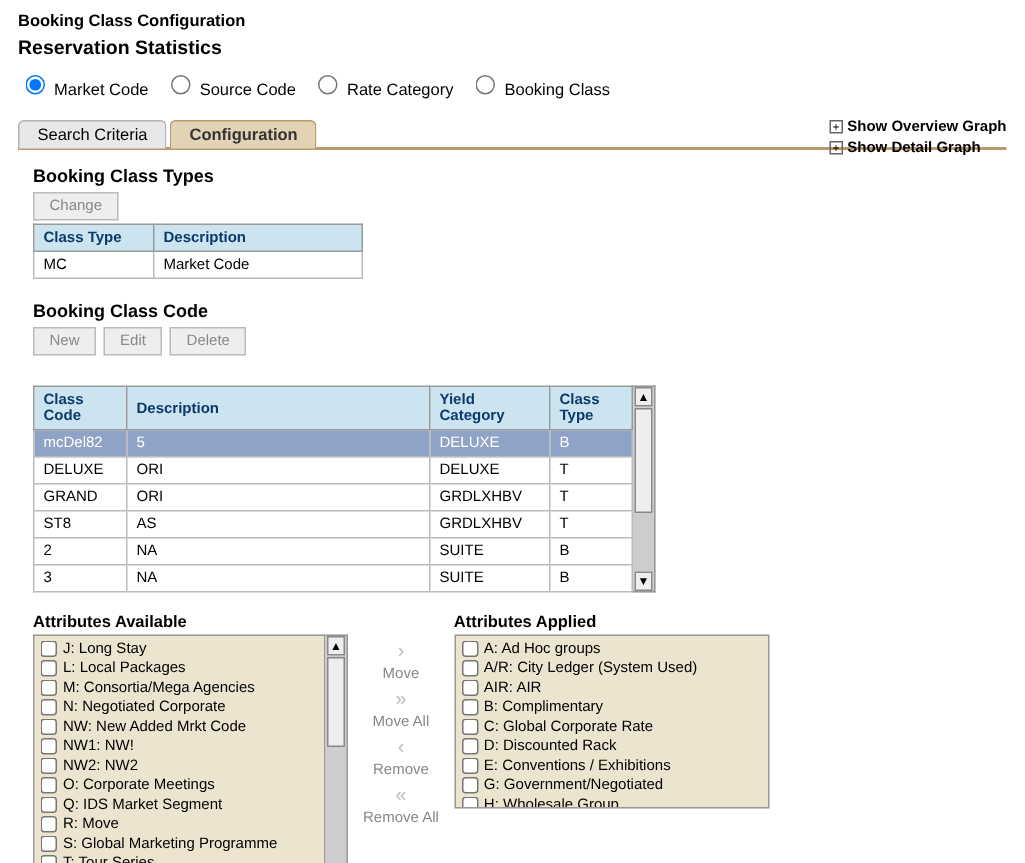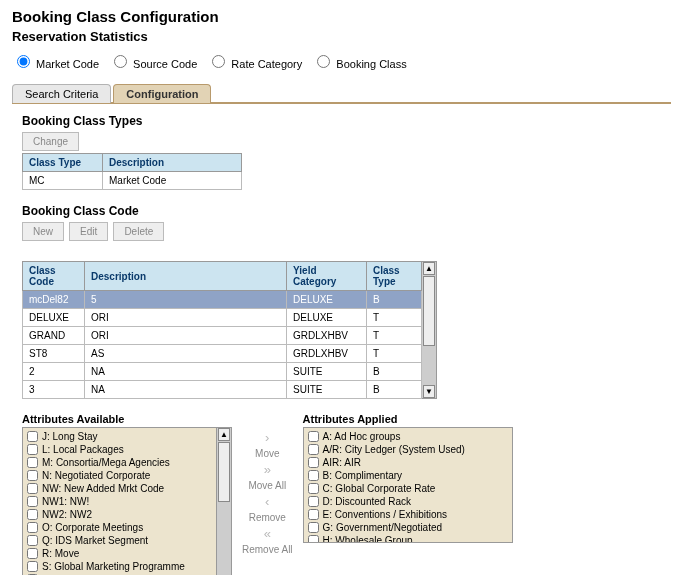--- a/index.html
+++ b/index.html
@@ -5,21 +5,21 @@
   * { box-sizing: border-box; }
   body {
     margin: 0;
     padding: 8px 12px;
     font-family: Verdana, Geneva, sans-serif;
     font-size: 11px;
     color: #000;
     background: #fff;
     width: 683px;
   }
-  h1 { font-size: 15px; margin: 0 0 4px 0; font-weight: bold; }
+  h1 { font-size: 11px; margin: 0 0 4px 0; font-weight: bold; }
   h2 { font-size: 13px; margin: 0 0 8px 0; font-weight: bold; color: #000; }
   h3 { font-size: 12px; margin: 0 0 4px 0; font-weight: bold; }
 
   .radio-row { margin-bottom: 12px; font-size: 11px; }
   .radio-row label { margin-right: 10px; }
 
   .tabbar-wrap { position: relative; margin-bottom: 10px; }
   .tabbar {
     display: flex;
     align-items: flex-end;
@@ -195,20 +195,24 @@
 <h1>Booking Class Configuration</h1>
 <h2>Reservation Statistics</h2>
 
 <div class="radio-row" id="radio-row"><label><input type="radio" name="filt" checked="" style=""> Market Code</label><label><input type="radio" name="filt" style=""> Source Code</label><label><input type="radio" name="filt" style=""> Rate Category</label><label><input type="radio" name="filt" style=""> Booking Class</label></div>
 
 <div class="tabbar-wrap">
   <div class="tabbar" id="tabbar">
       <div class="tab">Search Criteria</div>
       <div class="tab active">Configuration</div>
     </div>
+  <div class="right-links">
+    <div><span class="plus">+</span><a href="#">Show Overview Graph</a></div>
+    <div><span class="plus">+</span><a href="#">Show Detail Graph</a></div>
+  </div>
 </div>
 
 <div class="section">
   <h3>Booking Class Types</h3>
   <div class="btnbar">
     <span class="btn">Change</span>
   </div>
   <table class="grid" style="width:220px">
     <thead>
       <tr>

